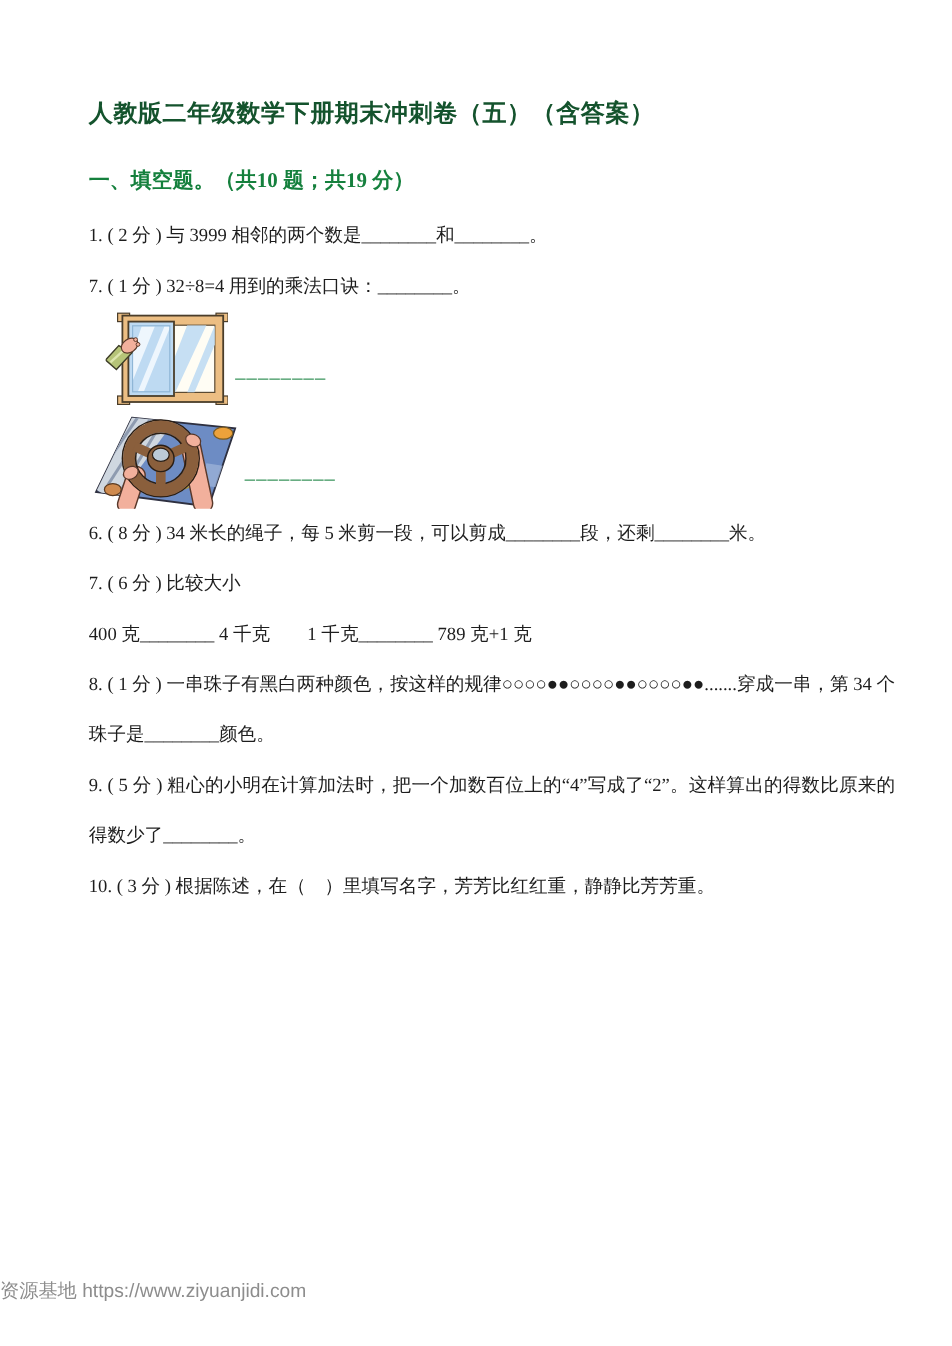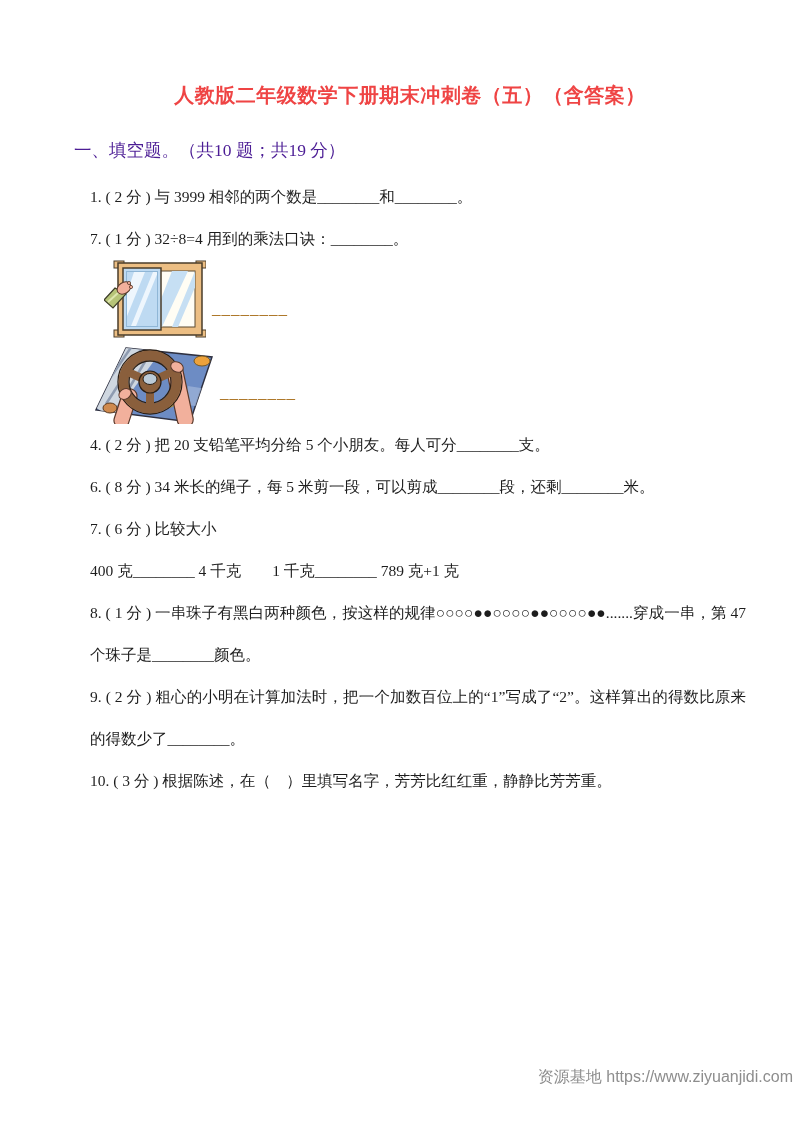--- a/index.html
+++ b/index.html
@@ -11,51 +11,51 @@
     font-family:"Liberation Serif","DejaVu Serif",serif;
     color:#1d1d1d;
   }
   .content{
     position:absolute;left:74px;top:0;width:672px;
     padding-top:82px;
   }
   .doc-title{
     margin:0;
     font-size:20px;font-weight:700;line-height:26px;
-    text-align:center;color:#ef4444;
+    text-align:left;color:#14532d;
     letter-spacing:0.5px;
   }
   .section-heading{
     margin:30px 0 0 0;
-    font-size:17.5px;font-weight:400;line-height:24px;color:#4c1d95;
+    font-size:17.5px;font-weight:700;line-height:24px;color:#15803d;
   }
   .questions{
     margin-top:14px;
-    font-size:15.5px;line-height:42px;margin-left:16px;
+    font-size:15.5px;line-height:42px;
   }
   .q{margin:0;text-align:justify;}
   .fig-row{
     display:flex;align-items:flex-start;
   }
   .fig-row.window{height:86px;padding-left:14px;}
   .fig-row.wheel{height:78px;}
   .fig-svg{display:block;flex:0 0 auto;}
   .fig-blank{
     flex:0 0 auto;
     margin-left:6px;
     font-size:17px;line-height:17px;
     letter-spacing:1px;
-    color:#a16207;
+    color:#15803d;
     white-space:nowrap;
   }
   .fig-row.window .fig-blank{margin-top:40px;}
   .fig-row.wheel .fig-blank{margin-top:38px;}
   .footer{
     position:absolute;left:0;top:1066px;width:793px;
-    text-align:right;
+    text-align:left;
     font-family:"Liberation Sans","DejaVu Sans",sans-serif;
     font-size:16px;line-height:22px;
     color:#8d8d8d;
   }
 </style>
 </head>
 <body>
 
 <div class="page">
   <div class="content">
@@ -143,26 +143,25 @@
           </g>
           <circle cx="60" cy="36" r="11" fill="#8a5f3c" stroke="#2a1e14" stroke-width="1.2"></circle>
           <ellipse cx="60" cy="33" rx="7" ry="5.5" fill="#bccbd8" stroke="#2a1e14" stroke-width="1"></ellipse>
 
           <ellipse cx="87" cy="21" rx="6.5" ry="5" fill="#f2b09c" stroke="#58382a" stroke-width="1" transform="rotate(25 87 21)"></ellipse>
           <ellipse cx="35" cy="48" rx="6.5" ry="5" fill="#f2b09c" stroke="#58382a" stroke-width="1" transform="rotate(-30 35 48)"></ellipse>
         </svg>
         <span class="fig-blank">________</span>
       </div>
 
-      <p class="q">4. ( 2 分 ) 把 20 支铅笔平均分给 5 个小朋友。每人可分________支。</p>
       <p class="q">6. ( 8 分 ) 34 米长的绳子，每 5 米剪一段，可以剪成________段，还剩________米。</p>
       <p class="q">7. ( 6 分 ) 比较大小</p>
       <p class="q">400 克________ 4 千克　　1 千克________ 789 克+1 克</p>
-      <p class="q">8. ( 1 分 ) 一串珠子有黑白两种颜色，按这样的规律○○○○●●○○○○●●○○○○●●.......穿成一串，第 47 个珠子是________颜色。</p>
-      <p class="q">9. ( 2 分 ) 粗心的小明在计算加法时，把一个加数百位上的“1”写成了“2”。这样算出的得数比原来的得数少了________。</p>
+      <p class="q">8. ( 1 分 ) 一串珠子有黑白两种颜色，按这样的规律○○○○●●○○○○●●○○○○●●.......穿成一串，第 34 个珠子是________颜色。</p>
+      <p class="q">9. ( 5 分 ) 粗心的小明在计算加法时，把一个加数百位上的“4”写成了“2”。这样算出的得数比原来的得数少了________。</p>
       <p class="q">10. ( 3 分 ) 根据陈述，在（　）里填写名字，芳芳比红红重，静静比芳芳重。</p>
     </div>
   </div>
 
   <div class="footer">
     <span>资源基地 https://www.ziyuanjidi.com</span>
   </div>
 </div>
 
 </body></html>

